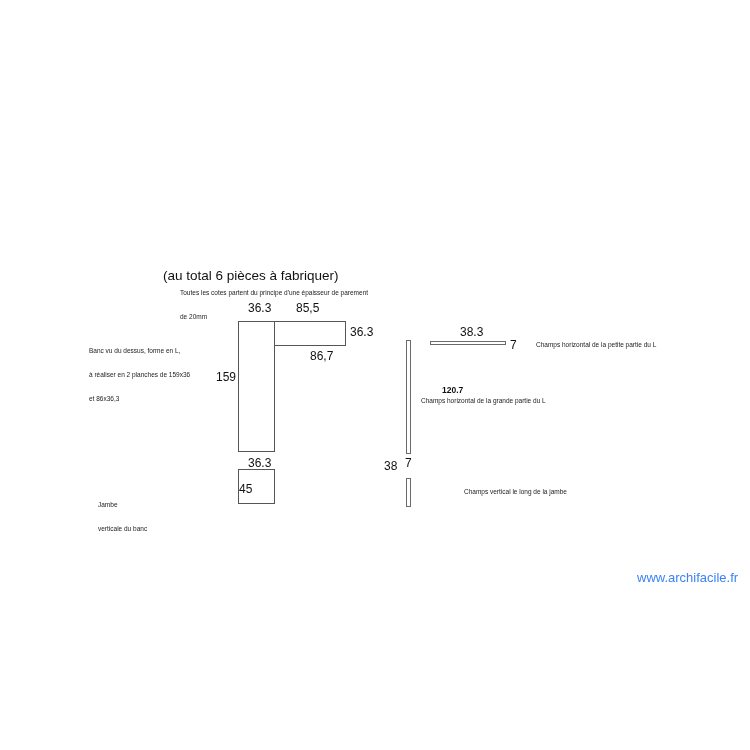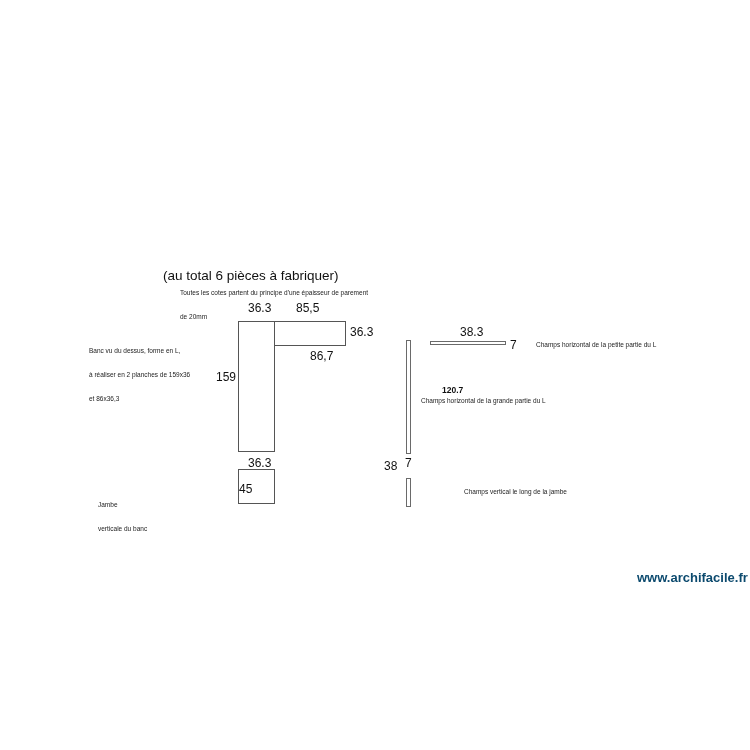--- a/index.html
+++ b/index.html
@@ -55,23 +55,22 @@
     background: #ffffff;
     box-sizing: border-box;
   }
   .piece-thin {
     border: 1px solid #6a6a6a;
     background: #ffffff;
     box-sizing: border-box;
   }
   .footer {
     font-size: 13px;
-    color: #0c4a6e;
+    color: #3b82f6;
     white-space: nowrap;
-    font-weight: bold;
   }
 </style>
 </head>
 <body>
 
 <div id="sheet">
 
   <div class="abs title" style="left:163px; top:238px;">
     <div>(au total 6 pièces à fabriquer)</div>
   </div>

